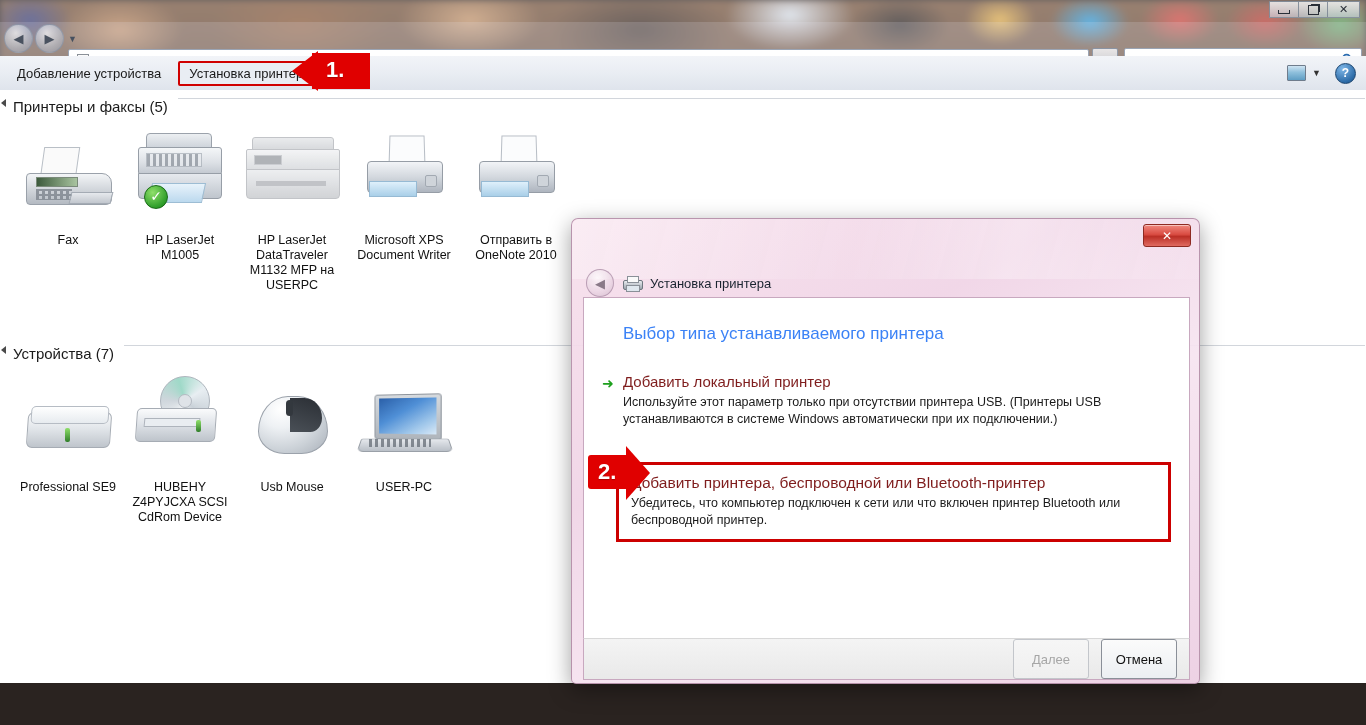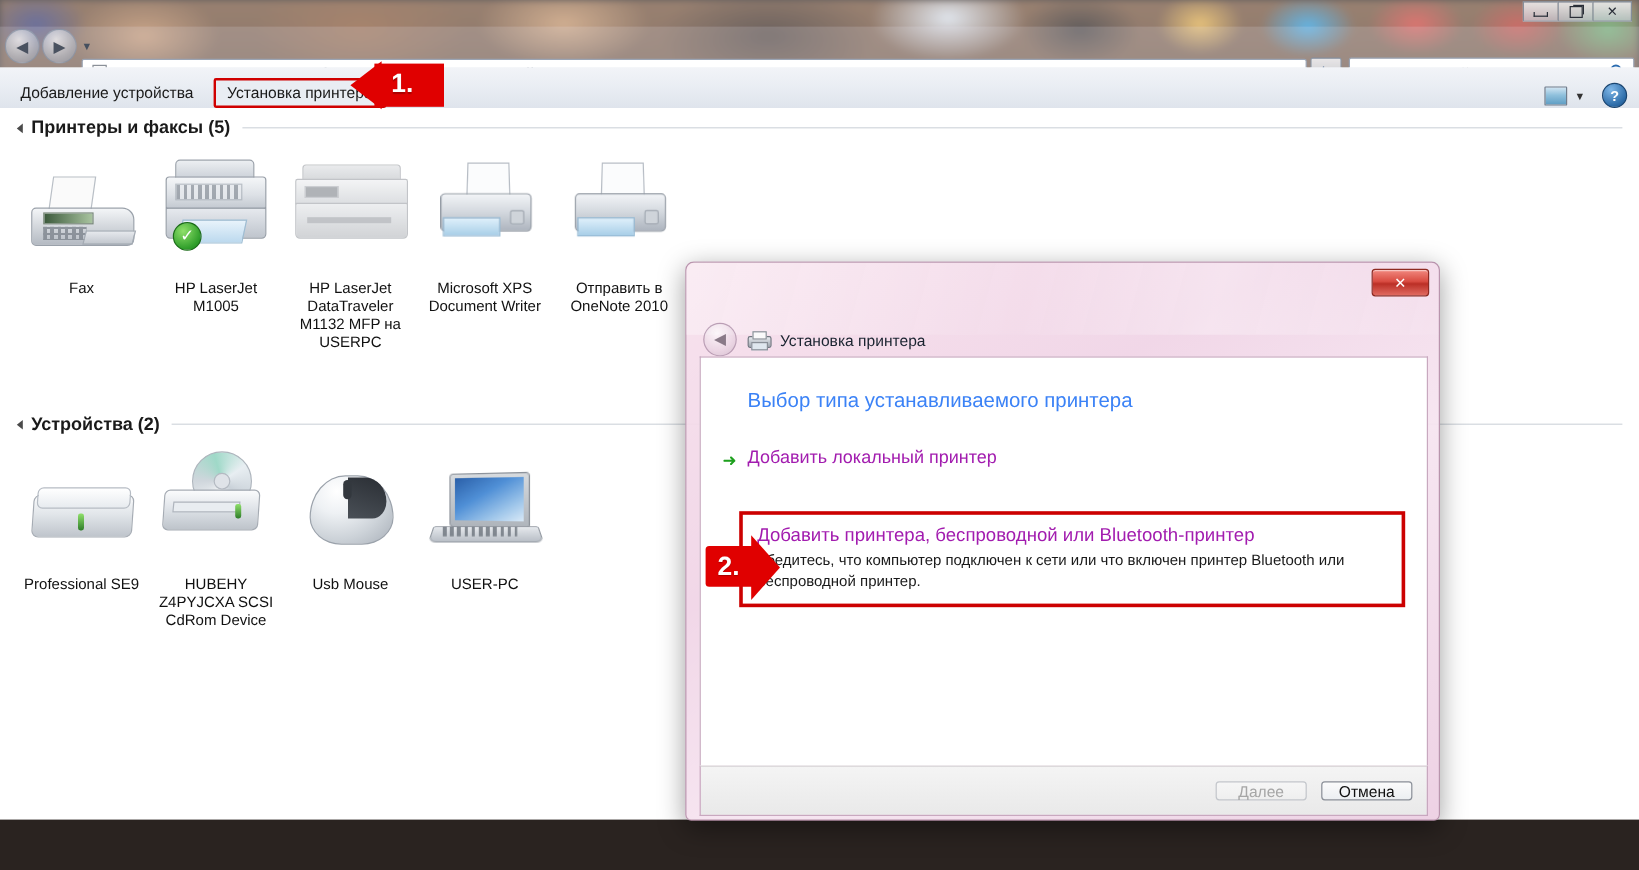--- a/index.html
+++ b/index.html
@@ -94,21 +94,21 @@
     border:none;outline:none;flex:1;font-size:13px;font-style:italic;color:#777;
     font-family:"Liberation Sans",sans-serif;background:transparent;
   }
   .searchicon{color:#2b6cb0;font-size:13px;}
 
   
   .toolbar{
     position:absolute;left:0;top:56px;width:1366px;height:34px;
     background:linear-gradient(180deg,#f2f4f8 0%,#e9edf3 50%,#dfe4ec 100%);
     border-bottom:1px solid #c3cad6;
-    display:flex;align-items:flex-end;
+    display:flex;align-items:center;
   }
   .tbtn{
     font-size:13px;color:#1a1a1a;padding:4px 10px;margin-left:6px;
     border:1px solid transparent;border-radius:2px;white-space:nowrap;
   }
   .tbtn.highlighted{border:2px solid #d00000;background:#e9edf3;padding:3px 9px;}
   .toolbar-right{margin-left:auto;display:flex;align-items:center;gap:6px;padding-right:10px;}
   .previewicon{
     width:17px;height:14px;border:1px solid #6f7c8c;border-radius:1px;
     background:linear-gradient(180deg,#cfe4f2 0%,#8fc0dc 45%,#5f9ec4 100%);
@@ -119,21 +119,21 @@
     background:radial-gradient(circle at 35% 25%,#7fb7e8,#2d6ca8 70%,#1d4e80);
     color:#fff;font-size:12px;font-weight:bold;
     display:flex;align-items:center;justify-content:center;
     border:1px solid #1b4570;margin-left:8px;
   }
 
   
   .content{
     position:absolute;left:0;top:90px;width:1366px;height:593px;background:#fff;
   }
-  .grouphdr{display:flex;align-items:center;padding:0 14px;margin-top:8px;font-weight:bold;}
+  .grouphdr{display:flex;padding:0 1px;margin-top:8px;}
   .grouptri{
     width:0;height:0;border-top:4px solid transparent;border-bottom:4px solid transparent;
     border-right:5px solid #4a4a4a;margin-right:7px;margin-top:1px;
   }
   .grouptitle{font-size:15px;color:#1a1a1a;white-space:nowrap;}
   .groupline{flex:1;height:1px;background:#d2d6dc;margin-left:10px;}
 
   .itemgrid{display:flex;padding:14px 0 0 12px;}
   .item{width:112px;display:flex;flex-direction:column;align-items:center;}
   .item .iconbox{height:80px;display:flex;align-items:flex-end;justify-content:center;position:relative;}
@@ -281,37 +281,37 @@
   .dlgbody{
     position:absolute;left:11px;top:78px;width:607px;height:341px;
     background:#fff;border:1px solid #c8a8bf;border-bottom:none;box-sizing:border-box;
     overflow:hidden;
   }
   .dlgheading{font-size:17px;color:#3b82f6;padding:26px 0 0 39px;}
 
   .optlist{padding:28px 0 0 0;}
   .opt{position:relative;padding:0 24px 0 39px;margin-bottom:34px;}
   .opt .arrow{position:absolute;left:18px;top:3px;color:#1ea01e;font-size:14px;}
-  .opt .otitle{font-size:15px;color:#a21caf;line-height:20px;}
+  .opt .otitle{font-size:15px;color:#7f1d1d;line-height:20px;}
   .opt .odesc{font-size:12.5px;color:#1a1a1a;line-height:17px;margin-top:2px;}
   .opt.boxed{
     margin-left:32px;margin-right:18px;padding:8px 10px 10px 12px;
     border:3px solid #cc0000;box-sizing:border-box;
   }
   .opt.boxed .otitle{font-size:15.5px;}
 
   .dlgfooter{
     position:absolute;left:11px;top:419px;width:607px;height:42px;
     background:linear-gradient(180deg,#f4f4f4,#e9e9e9);
     border:1px solid #c8a8bf;border-top:1px solid #d8d8d8;
     box-sizing:border-box;display:flex;align-items:center;justify-content:flex-end;
     padding-right:12px;gap:12px;
   }
   .dbtn{
-    min-width:76px;height:16px;border-radius:3px;font-size:13px;
+    min-width:76px;height:40px;border-radius:3px;font-size:13px;
     display:flex;align-items:center;justify-content:center;box-sizing:border-box;
     background:linear-gradient(180deg,#fbfbfb,#eceff2);
     border:1px solid #8a8f98;color:#111;
   }
   .dbtn.disabled{color:#a6a6a6;border-color:#c3c6cb;background:linear-gradient(180deg,#f6f6f6,#efefef);}
 
   
   .annot{position:absolute;color:#fff;font-weight:bold;}
   #annot1{left:292px;top:53px;width:78px;height:36px;}
   #annot1 .shaft{position:absolute;left:20px;top:0;width:58px;height:36px;background:#e00000;}
@@ -469,21 +469,21 @@
               <span class="btn"></span>
           </div>
         </div>
         <div class="label">Отправить в OneNote 2010</div>
       </div>
 
     </div>
 
     <div class="grouphdr" style="margin-top:52px;">
       <span class="grouptri"></span>
-      <span class="grouptitle">Устройства (2)</span>
+      <span class="grouptitle">Устройства (7)</span>
       <span class="groupline"></span>
     </div>
 
     <div class="itemgrid">
 
       <div class="item">
         <div class="iconbox">
           <div class="ic ic-usbdrive">
             <span class="box"></span>
               <span class="topface"></span>
@@ -556,20 +556,21 @@
   </div>
 
   <div class="dlgbody">
     <div class="dlgheading">Выбор типа устанавливаемого принтера</div>
 
     <div class="optlist">
 
       <div class="opt">
         <span class="arrow">➜</span>
         <div class="otitle">Добавить локальный принтер</div>
+        <div class="odesc">Используйте этот параметр только при отсутствии принтера USB. (Принтеры USB устанавливаются в системе Windows автоматически при их подключении.)</div>
       </div>
 
       <div class="opt boxed">
         <div class="otitle">Добавить принтера, беспроводной или Bluetooth-принтер</div>
         <div class="odesc">Убедитесь, что компьютер подключен к сети или что включен принтер Bluetooth или беспроводной принтер.</div>
       </div>
 
     </div>
   </div>
 

